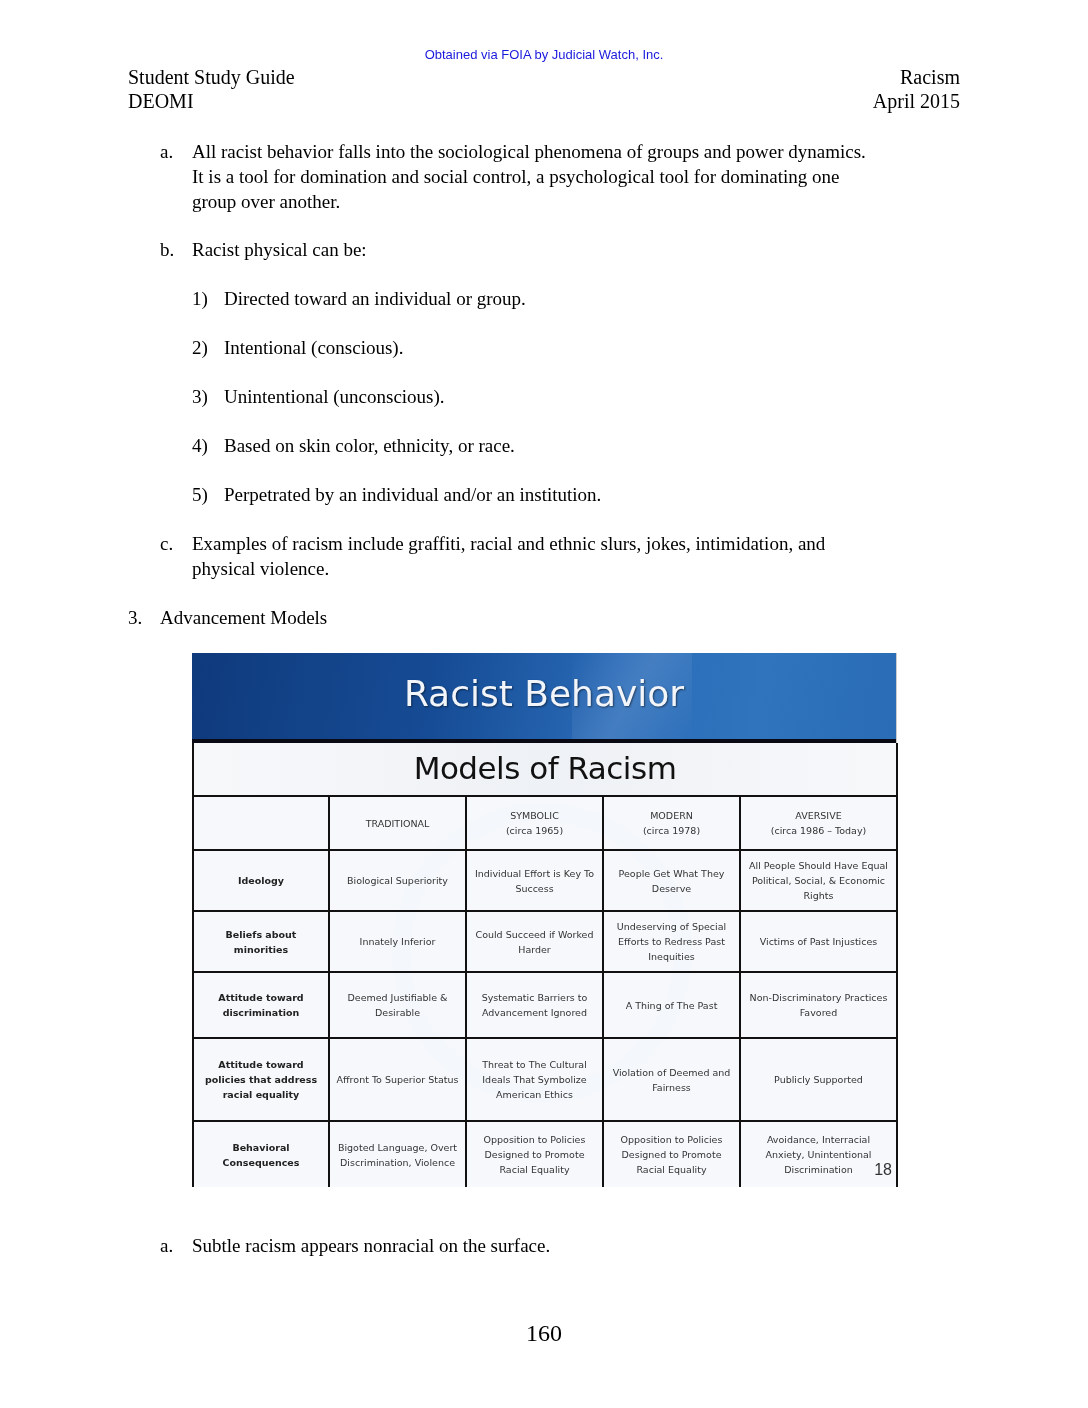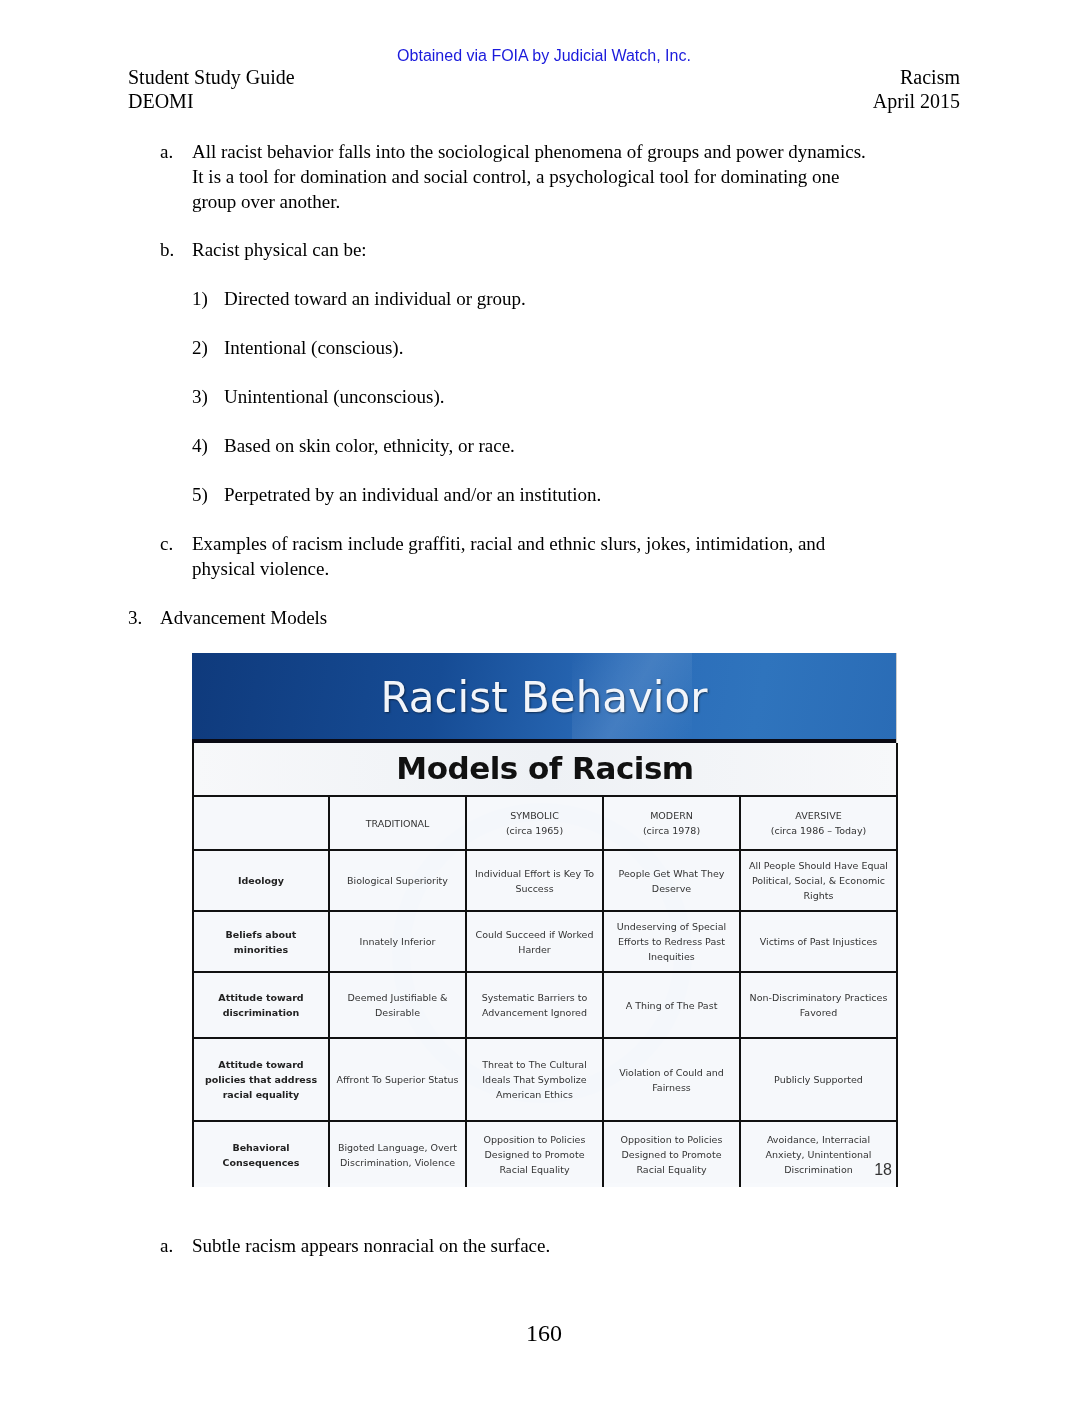--- a/index.html
+++ b/index.html
@@ -1,42 +1,42 @@
 <!DOCTYPE html>
 <html><head>
   <meta charset="utf-8">
   <style>
     html, body { margin: 0; padding: 0; background: #ffffff; }
     body { width: 1088px; height: 1408px; position: relative; overflow: hidden;
            font-family: "Liberation Serif", "DejaVu Serif", serif; color: #000; }
     .abs { position: absolute; }
     .foia { left: 0; width: 1088px; top: 47px; text-align: center;
-            font-family: "Liberation Sans", "DejaVu Sans", sans-serif; font-size: 16px; color: #1a1adc; }
+            font-family: "Liberation Sans", "DejaVu Sans", sans-serif; font-size: 13px; color: #1a1adc; }
     .hdr { font-size: 20px; line-height: 24px; }
     .hdr-left { left: 128px; top: 65px; }
     .hdr-right { right: 128px; top: 65px; text-align: right; }
     .para { font-size: 19px; line-height: 25px; }
     .marker { position: absolute; }
     .ptext { position: absolute; }
 
     
     .slide { left: 192px; top: 653px; width: 704px; height: 530px; background: #f4f6f9;
              border-right: 1px solid #ccc; }
     .slide-title-bar { position: absolute; left: 0; top: 0; width: 704px; height: 86px;
       background: linear-gradient(100deg, #0f3a7c 0%, #164c95 35%, #2a6bb8 60%, #2f74bd 80%, #2a6cb6 100%);
       border-bottom: 4px solid #0a0a14; }
     .slide-title-bar::after { content: ""; position: absolute; left: 380px; top: 0; width: 120px; height: 86px;
       background: linear-gradient(120deg, rgba(255,255,255,0) 0%, rgba(255,255,255,0.12) 50%, rgba(255,255,255,0) 100%); }
     .slide-title { position: absolute; left: 0; width: 704px; top: 20px; text-align: center;
-      font-family: "DejaVu Sans", "Liberation Sans", sans-serif; font-size: 42px; color: #f2f5fa;
+      font-family: "DejaVu Sans", "Liberation Sans", sans-serif; font-size: 36px; color: #f2f5fa;
       text-shadow: 1px 1px 2px rgba(0,0,0,0.5); z-index: 1; }
     .models-box { position: absolute; left: 0; top: 90px; width: 702px; height: 52px; border: 2px solid #111;
       border-top: none; background: linear-gradient(90deg, #f7f8fa, #eef1f5 50%, #f7f8fa); }
     .models-title { position: absolute; left: 0; width: 702px; top: 7px; text-align: center;
-      font-family: "DejaVu Sans", "Liberation Sans", sans-serif; font-weight: bold; font-size: 31px; color: #111; letter-spacing: -0.5px; }
+      font-family: "DejaVu Sans", "Liberation Sans", sans-serif; font-weight: normal; font-size: 31px; color: #111; letter-spacing: -0.5px; }
 
     table.models { position: absolute; left: 0; top: 142px; width: 704px; border-collapse: collapse;
       font-family: "DejaVu Sans", "Liberation Sans", sans-serif; font-size: 9.5px; color: #333; table-layout: fixed; }
     table.models td, table.models th { border: 2.5px solid #111; text-align: center; vertical-align: middle;
       padding: 2px 6px; line-height: 15px; background: rgba(246,248,251,0.85); font-weight: normal; }
     table.models th { height: 48px; font-size: 9.5px; }
     table.models th .sub { display: block; }
     table.models td.rowhead { font-weight: bold; color: #222; }
     table.models tr.r1 td { height: 55px; }
     table.models tr.r2 td { height: 55px; }
@@ -163,21 +163,21 @@
       <td class="rowhead">Attitude toward discrimination</td>
       <td>Deemed Justifiable &amp; Desirable</td>
       <td>Systematic Barriers to Advancement Ignored</td>
       <td>A Thing of The Past</td>
       <td>Non-Discriminatory Practices Favored</td>
     </tr>
     <tr class="r4">
       <td class="rowhead">Attitude toward policies that address racial equality</td>
       <td>Affront To Superior Status</td>
       <td>Threat to The Cultural Ideals That Symbolize American Ethics</td>
-      <td>Violation of Could and Fairness</td>
+      <td>Violation of Deemed and Fairness</td>
       <td>Publicly Supported</td>
     </tr>
     <tr class="r5">
       <td class="rowhead">Behavioral Consequences</td>
       <td>Bigoted Language, Overt Discrimination, Violence</td>
       <td>Opposition to Policies Designed to Promote Racial Equality</td>
       <td>Opposition to Policies Designed to Promote Racial Equality</td>
       <td>Avoidance, Interracial Anxiety, Unintentional Discrimination</td>
     </tr>
   </tbody>

